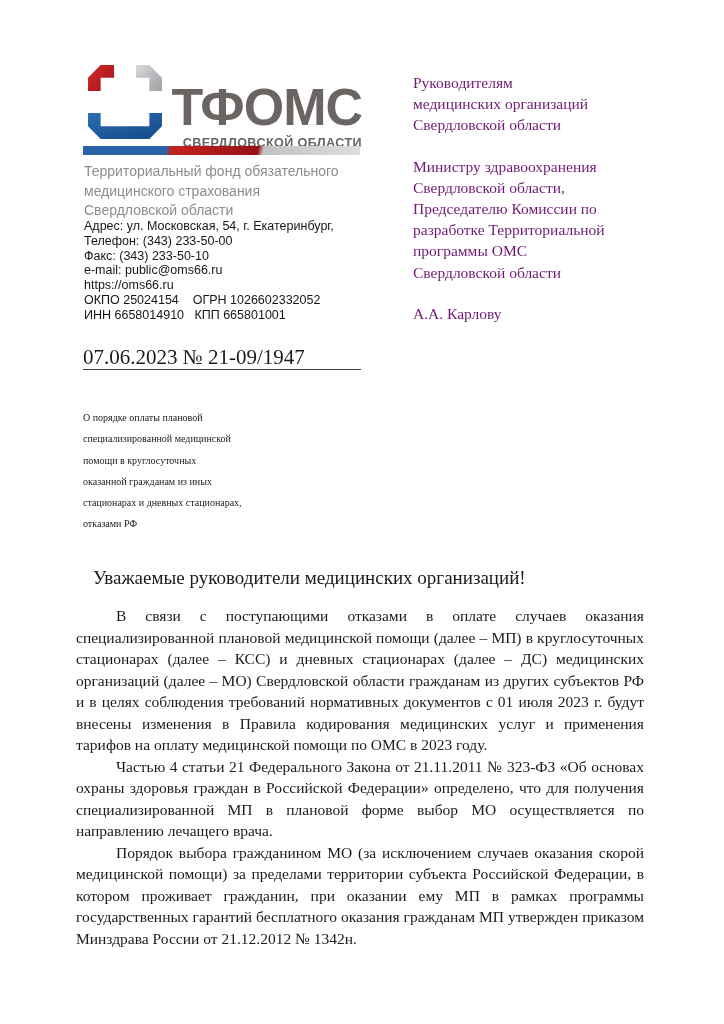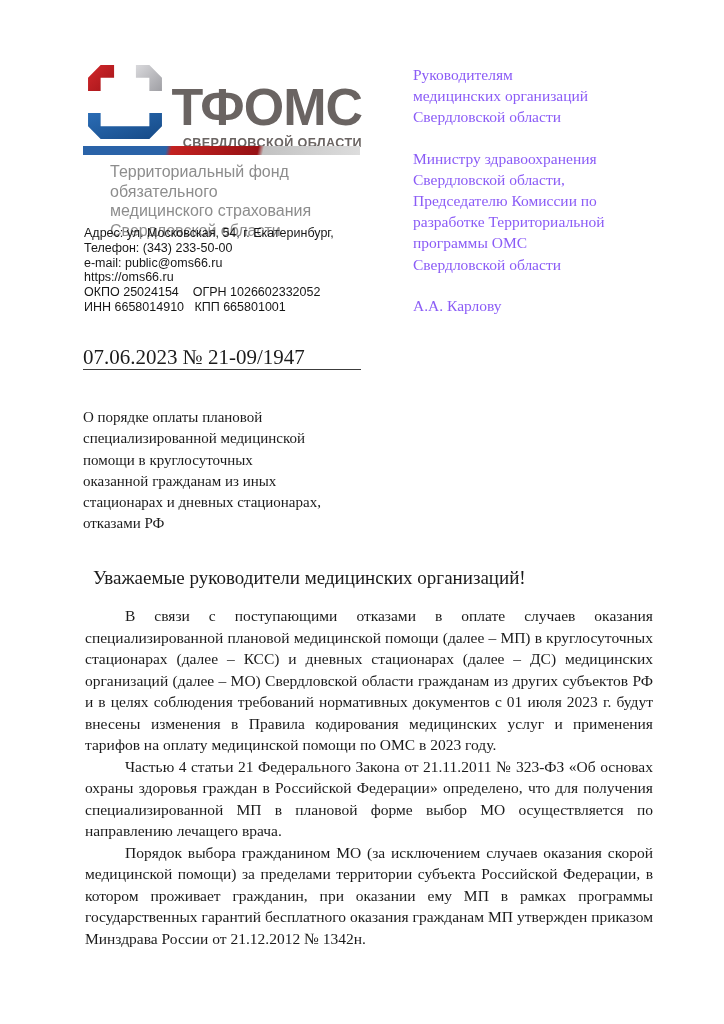--- a/index.html
+++ b/index.html
@@ -34,54 +34,54 @@
   .tricolor-stripe{
     position:absolute;left:83px;top:146px;width:277px;height:9px;
     background:linear-gradient(102deg,
       #2a63a8 0%, #2a63a8 30%,
       #c32221 32%, #971114 63%,
       #c2c2c2 65%, #dddddd 100%);
   }
   .org-name{
     position:absolute;left:84px;top:162px;width:290px;
     font-family:"Liberation Sans", sans-serif;
-    font-size:16px;line-height:19.5px;color:#8d8d8d;margin-left:26px;
+    font-size:14px;line-height:19.5px;color:#8d8d8d;
   }
   .address-block{
-    position:absolute;left:84px;top:226px;width:300px;
+    position:absolute;left:84px;top:219px;width:300px;
     font-family:"Liberation Sans", sans-serif;
     font-size:12.5px;line-height:14.8px;color:#161616;
   }
   .ref-line{
     position:absolute;left:83px;top:345px;width:278px;
     font-size:21px;
   }
   .ref-underline{
     position:absolute;left:83px;top:369px;width:278px;height:0;
     border-top:1px solid #3c3c3c;
   }
   
   .recipients{
-    position:absolute;left:413px;top:64px;width:250px;
-    font-size:15.5px;line-height:21.2px;color:#8b5cf6;
+    position:absolute;left:413px;top:72px;width:250px;
+    font-size:15.5px;line-height:21.2px;color:#701a75;
   }
   .recipient-group{margin:0 0 20px 0;}
   .recipient-group:last-child{margin-bottom:0;}
   
   .subject{
     position:absolute;left:83px;top:407px;width:330px;
-    font-size:15px;line-height:21.3px;
+    font-size:10px;line-height:21.3px;
   }
   
   .salutation{
     position:absolute;left:93px;top:567px;width:568px;
     text-align:left;font-size:19px;
   }
   .body-text{
-    position:absolute;left:85px;top:605px;width:568px;
+    position:absolute;left:76px;top:605px;width:568px;
     font-size:15.5px;line-height:21.5px;text-align:justify;
   }
   .body-text p{margin:0;text-indent:40px;}
   .line{display:block;}
 </style>
 </head>
 <body>
 
 <div class="page">
 
@@ -115,20 +115,21 @@
 
   <div class="org-name">
     <span class="line">Территориальный фонд обязательного</span>
     <span class="line">медицинского страхования</span>
     <span class="line">Свердловской области</span>
   </div>
 
   <div class="address-block">
     <span class="line">Адрес: ул. Московская, 54, г. Екатеринбург,</span>
     <span class="line">Телефон: (343) 233-50-00</span>
+    <span class="line">Факс: (343) 233-50-10</span>
     <span class="line">e-mail: public@oms66.ru</span>
     <span class="line">https://oms66.ru</span>
     <span class="line">ОКПО 25024154&nbsp;&nbsp;&nbsp;&nbsp;ОГРН 1026602332052</span>
     <span class="line">ИНН 6658014910&nbsp;&nbsp;&nbsp;КПП 665801001</span>
   </div>
 
   <div class="ref-line">07.06.2023 № 21-09/1947</div>
   <div class="ref-underline"></div>
 
   <div class="recipients">

